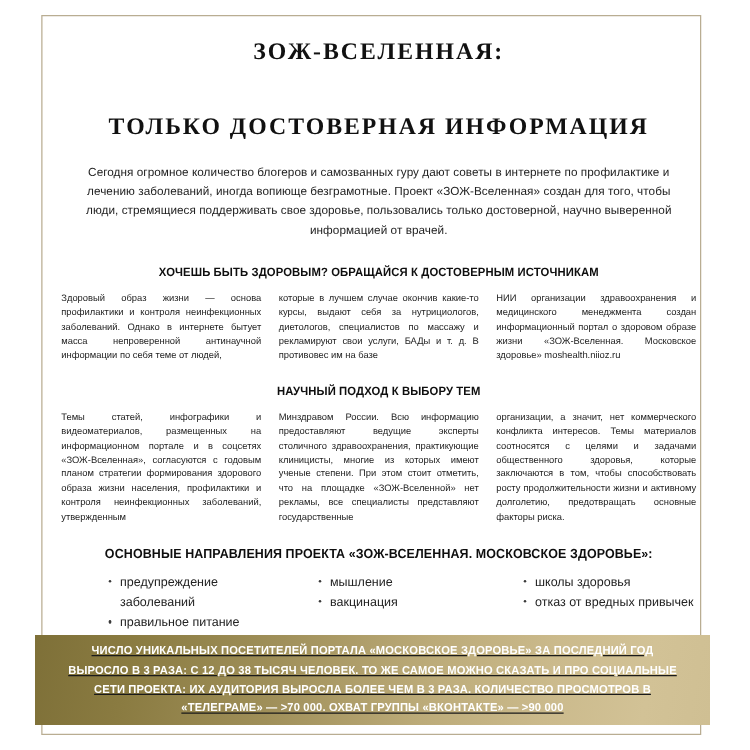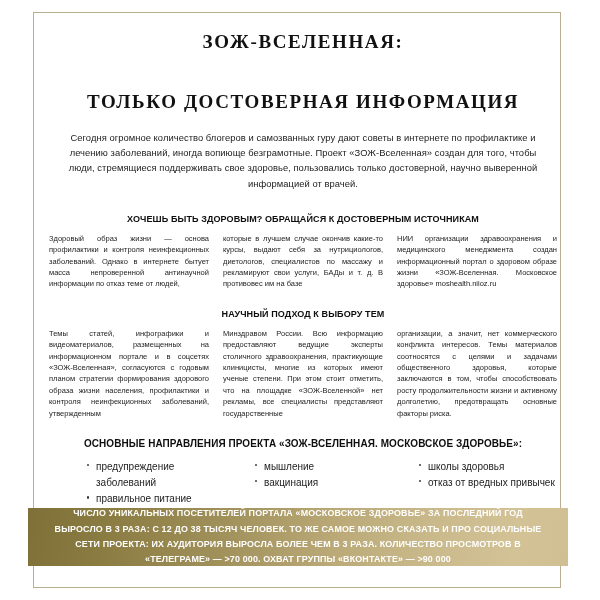--- a/index.html
+++ b/index.html
@@ -128,33 +128,34 @@
     border-radius: 50%;
     background: #3a3a3a;
   }
 
   
   #gold-banner {
     position: absolute;
     left: 28px;
     top: 508px;
     width: 540px;
-    height: 58px;
+    height: 72px;
     background: linear-gradient(100deg,
         #7e7038 0%,
         #8a7b41 14%,
         #a0905a 36%,
         #bcab79 58%,
         #cbba8c 76%,
         #d2c296 90%,
         #cfbf93 100%);
     box-sizing: border-box;
     display: flex;
     align-items: center;
     justify-content: center;
+    text-decoration: underline;
   }
   .banner-text {
     color: #ffffff;
     font-weight: bold;
     font-size: 9.2px;
     line-height: 1.68;
     text-align: center;
     letter-spacing: 0.15px;
     padding: 0 18px;
     transform: scaleX(0.97);
@@ -170,21 +171,21 @@
   <div class="title-block">
     <div class="title-line title-line-1">ЗОЖ-ВСЕЛЕННАЯ:</div>
     <div class="title-line title-line-2">ТОЛЬКО ДОСТОВЕРНАЯ ИНФОРМАЦИЯ</div>
   </div>
 
   <div class="intro">Сегодня огромное количество блогеров и самозванных гуру дают советы в интернете по профилактике и лечению заболеваний, иногда вопиюще безграмотные. Проект «ЗОЖ-Вселенная» создан для того, чтобы люди, стремящиеся поддерживать свое здоровье, пользовались только достоверной, научно выверенной информацией от врачей.</div>
 
   <div class="section-heading">ХОЧЕШЬ БЫТЬ ЗДОРОВЫМ? ОБРАЩАЙСЯ К ДОСТОВЕРНЫМ ИСТОЧНИКАМ</div>
   <div class="cols3">
     <div class="col">
-        <p>Здоровый образ жизни — основа профилактики и контроля неинфекционных заболеваний. Однако в интернете бытует масса непроверенной антинаучной информации по отказ теме от людей,</p>
+        <p>Здоровый образ жизни — основа профилактики и контроля неинфекционных заболеваний. Однако в интернете бытует масса непроверенной антинаучной информации по себя теме от людей,</p>
       </div>
     <div class="col">
         <p>которые в лучшем случае окончив какие-то курсы, выдают себя за нутрициологов, диетологов, специалистов по массажу и рекламируют свои услуги, БАДы и т. д. В противовес им на базе</p>
       </div>
     <div class="col">
         <p>НИИ организации здравоохранения и медицинского менеджмента создан информационный портал о здоровом образе жизни «ЗОЖ-Вселенная. Московское здоровье» moshealth.niioz.ru</p>
       </div>
   </div>
 
   <div class="section-heading">НАУЧНЫЙ ПОДХОД К ВЫБОРУ ТЕМ</div>

